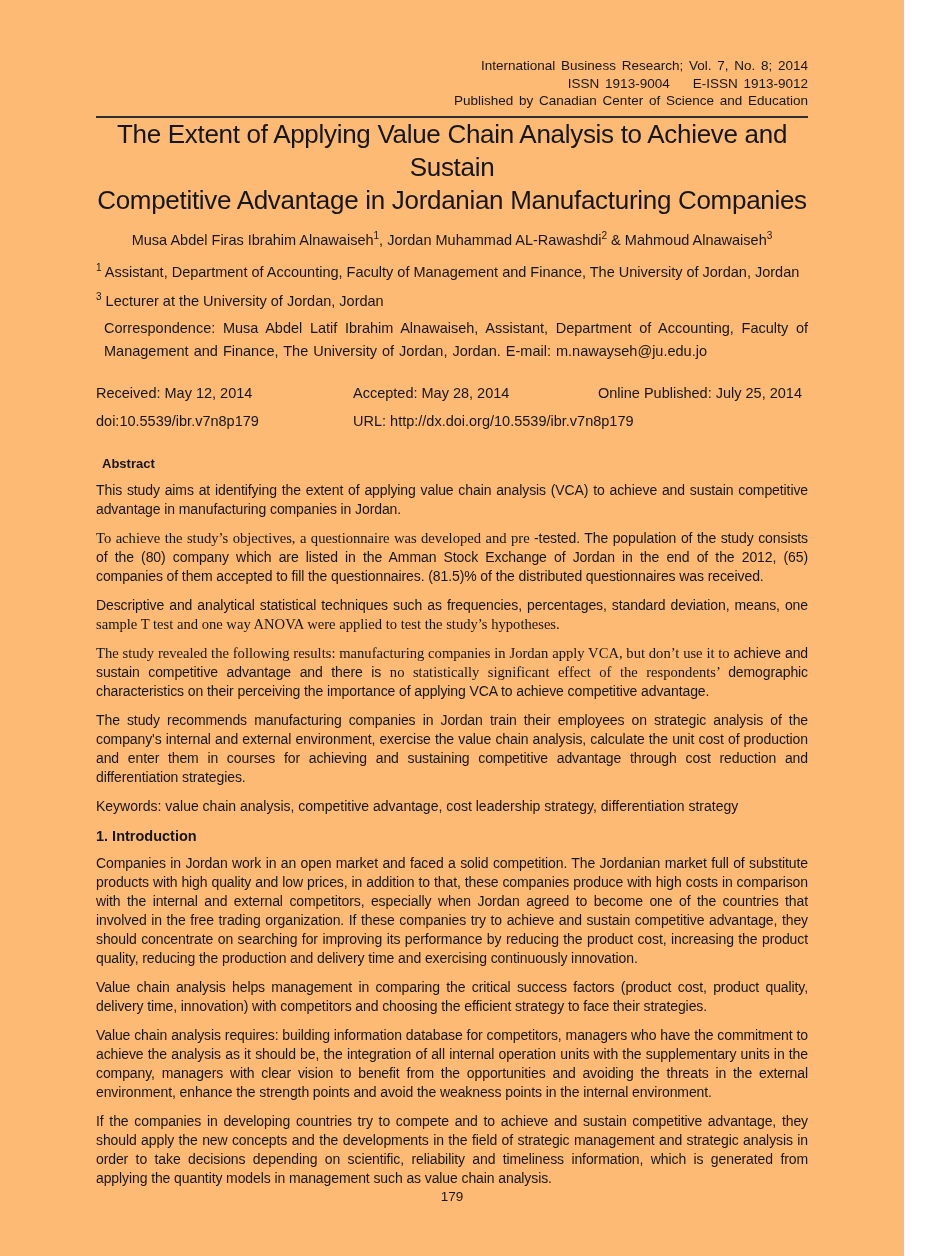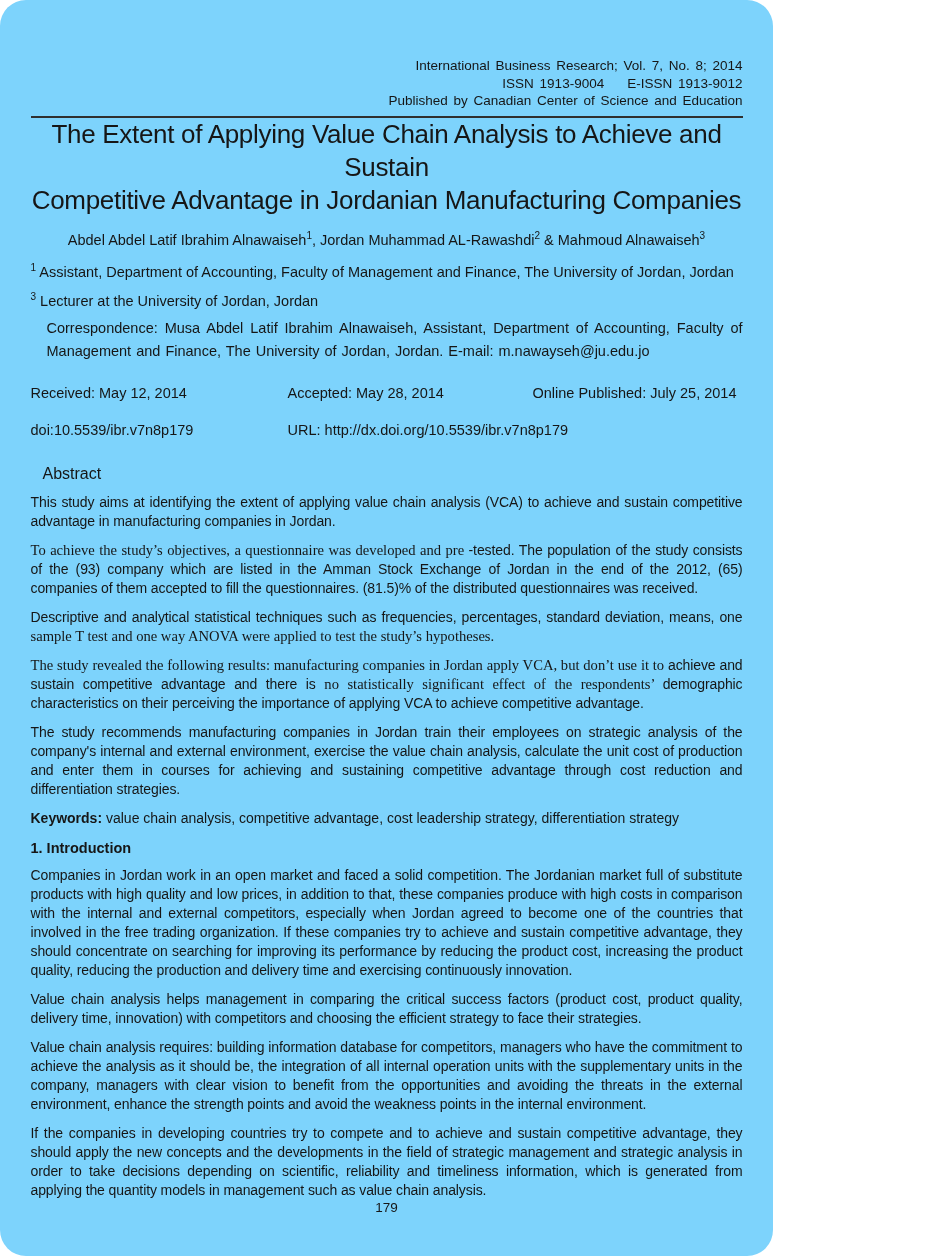--- a/index.html
+++ b/index.html
@@ -1,44 +1,44 @@
 <!DOCTYPE html>
 <html><head>
 <meta charset="utf-8">
 <style>
   html,body{margin:0;padding:0;background:#ffffff;}
   .page{
-    width:773px;height:1256px;overflow:hidden;background:#7dd3fc;
+    width:904px;height:1256px;overflow:hidden;background:#fdba74;
     display:flex;flex-direction:column;box-sizing:border-box;
-    font-family:"Liberation Sans",sans-serif;color:#161616;border-radius:26px;
+    font-family:"Liberation Sans",sans-serif;color:#161616;
   }
   .content{width:712px;margin:0 auto;flex:0 0 auto;}
   .pre{white-space:pre-wrap;}
 
   .journal-header{padding-top:57px;text-align:right;font-size:13.5px;line-height:17.5px;word-spacing:2px;}
   .rule{border-bottom:2px solid #2f2f2f;margin-top:6px;}
 
   .paper-title{text-align:center;font-size:26px;line-height:33px;letter-spacing:-0.3px;}
 
   .authors{margin-top:13px;text-align:center;font-size:14.5px;}
   .authors sup{font-size:10px;}
 
   .affiliations{margin-top:12px;}
   .affiliation{margin:0 0 7px 0;font-size:14.5px;line-height:18px;}
   .affiliation sup{font-size:10px;}
 
-  .correspondence{margin:2px 0 0 16px;font-size:14.5px;line-height:23px;text-align:justify;word-spacing:1px;}
+  .correspondence{margin:2px 0 0 8px;font-size:14.5px;line-height:23px;text-align:justify;word-spacing:1px;}
 
-  .meta{margin-top:21px;display:grid;grid-template-columns:257px 245px 1fr;row-gap:19px;font-size:14.5px;line-height:18px;}
+  .meta{margin-top:21px;display:grid;grid-template-columns:257px 245px 1fr;row-gap:10px;font-size:14.5px;line-height:18px;}
 
-  .section-heading{margin:26px 0 0 12px;font-size:16px;font-weight:400;}
+  .section-heading{margin:26px 0 0 6px;font-size:13px;font-weight:700;}
   .para{margin:10px 0 0 0;font-size:14px;line-height:19px;text-align:justify;letter-spacing:-0.1px;}
   .f-serif{font-family:Liberation Serif, serif;font-size:14.6px;letter-spacing:0;}
   .keywords{margin:10px 0 0 0;font-size:14px;line-height:19px;}
-  .keywords b{font-weight:700;}
+  .keywords b{font-weight:400;}
   .intro-heading{margin:12px 0 0 0;font-size:14.5px;font-weight:700;}
 
   .footer{margin-top:auto;flex:0 0 auto;text-align:center;font-size:13.5px;padding-bottom:52px;}
 </style>
 </head>
 <body>
 
 <div class="page">
   <div class="content">
 
@@ -47,40 +47,40 @@
       <div class="pre">ISSN 1913-9004    E-ISSN 1913-9012</div>
       <div>Published by Canadian Center of Science and Education</div>
     </div>
     <div class="rule"></div>
 
     <div class="paper-title">
       <div>The Extent of Applying Value Chain Analysis to Achieve and Sustain</div>
       <div>Competitive Advantage in Jordanian Manufacturing Companies</div>
     </div>
 
-    <div class="authors"><span>Abdel Abdel Latif Ibrahim Alnawaiseh</span><sup>1</sup><span class="pre">, </span><span>Jordan Muhammad AL-Rawashdi</span><sup>2</sup><span class="pre"> &amp; </span><span>Mahmoud Alnawaiseh</span><sup>3</sup></div>
+    <div class="authors"><span>Musa Abdel Firas Ibrahim Alnawaiseh</span><sup>1</sup><span class="pre">, </span><span>Jordan Muhammad AL-Rawashdi</span><sup>2</sup><span class="pre"> &amp; </span><span>Mahmoud Alnawaiseh</span><sup>3</sup></div>
 
     <div class="affiliations">
       <p class="affiliation"><sup>1</sup> <span>Assistant, Department of Accounting, Faculty of Management and Finance, The University of Jordan, Jordan</span></p>
       <p class="affiliation"><sup>3</sup> <span>Lecturer at the University of Jordan, Jordan</span></p>
       <p class="correspondence">Correspondence: Musa Abdel Latif Ibrahim Alnawaiseh, Assistant, Department of Accounting, Faculty of Management and Finance, The University of Jordan, Jordan. E-mail: m.nawayseh@ju.edu.jo</p>
     </div>
 
     <div class="meta">
       <div>Received: May 12, 2014</div>
       <div>Accepted: May 28, 2014</div>
       <div>Online Published: July 25, 2014</div>
       <div>doi:10.5539/ibr.v7n8p179</div>
       <div style="grid-column:2 / 4;">URL: http://dx.doi.org/10.5539/ibr.v7n8p179</div>
     </div>
 
     <h2 class="section-heading">Abstract</h2>
 
     <p class="para"><span>This study aims at identifying the extent of applying value chain analysis (VCA) to achieve and sustain competitive advantage in manufacturing companies in Jordan.</span></p>
-    <p class="para"><span class="f-serif">To achieve the study’s objectives, a questionnaire was developed and pre </span><span>-tested. The population of the study consists of the (93) company which are listed in the Amman Stock Exchange of Jordan in the end of the 2012, (65) companies of them accepted to fill the questionnaires. (81.5)% of the distributed questionnaires was received.</span></p>
+    <p class="para"><span class="f-serif">To achieve the study’s objectives, a questionnaire was developed and pre </span><span>-tested. The population of the study consists of the (80) company which are listed in the Amman Stock Exchange of Jordan in the end of the 2012, (65) companies of them accepted to fill the questionnaires. (81.5)% of the distributed questionnaires was received.</span></p>
     <p class="para"><span>Descriptive and analytical statistical techniques such as frequencies, percentages, standard deviation, means, one </span><span class="f-serif">sample T test and one way ANOVA were applied to test the study’s hypotheses.</span></p>
     <p class="para"><span class="f-serif">The study revealed the following results: manufacturing companies in Jordan apply VCA, but don’t use it to </span><span>achieve and sustain competitive advantage and there is </span><span class="f-serif">no statistically significant effect of the respondents’ </span><span>demographic characteristics on their perceiving the importance of applying VCA to achieve competitive advantage.</span></p>
     <p class="para"><span>The study recommends manufacturing companies in Jordan train their employees on strategic analysis of the company's internal and external environment, exercise the value chain analysis, calculate the unit cost of production and enter them in courses for achieving and sustaining competitive advantage through cost reduction and differentiation strategies.</span></p>
 
     <p class="keywords"><b>Keywords:</b><span class="pre"> value chain analysis, competitive advantage, cost leadership strategy, differentiation strategy</span></p>
 
     <h2 class="intro-heading">1. Introduction</h2>
 
     <p class="para">Companies in Jordan work in an open market and faced a solid competition. The Jordanian market full of substitute products with high quality and low prices, in addition to that, these companies produce with high costs in comparison with the internal and external competitors, especially when Jordan agreed to become one of the countries that involved in the free trading organization. If these companies try to achieve and sustain competitive advantage, they should concentrate on searching for improving its performance by reducing the product cost, increasing the product quality, reducing the production and delivery time and exercising continuously innovation.</p>
     <p class="para">Value chain analysis helps management in comparing the critical success factors (product cost, product quality, delivery time, innovation) with competitors and choosing the efficient strategy to face their strategies.</p>

